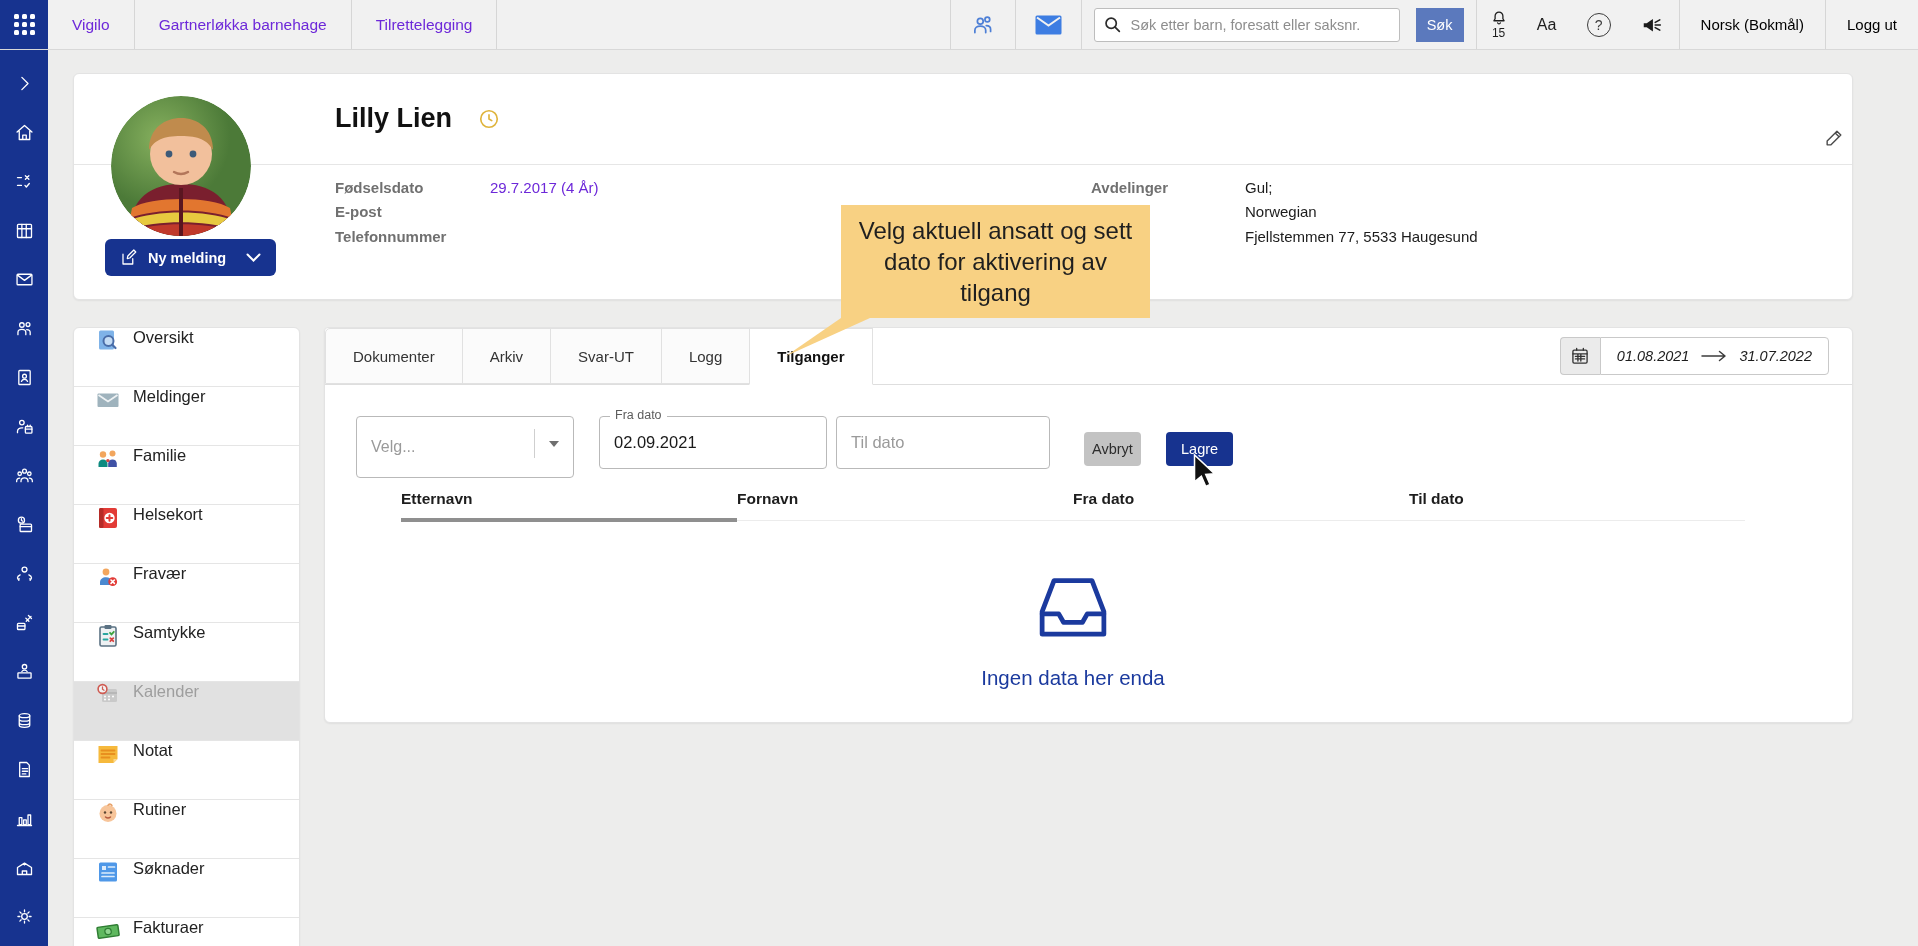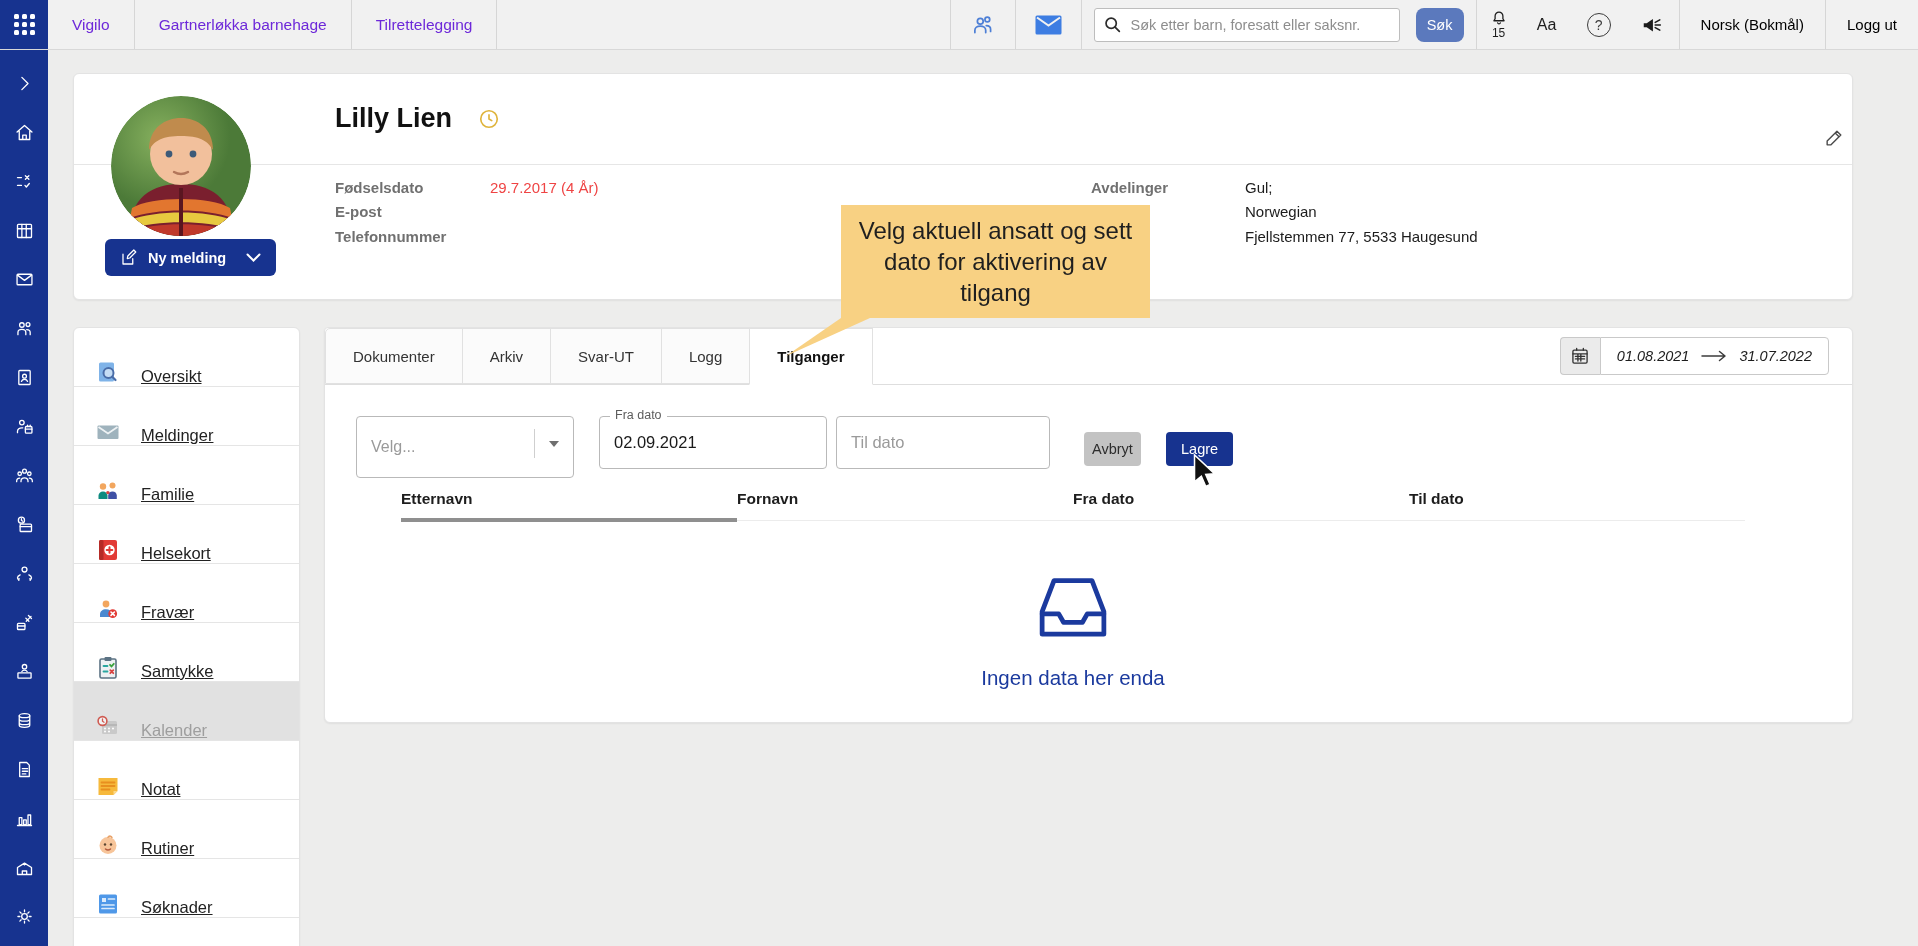--- a/index.html
+++ b/index.html
@@ -12,21 +12,21 @@
   .grid9 span{width:5px;height:5px;background:#fff;border-radius:1.5px;}
   .tb-cell{height:49px;display:flex;align-items:center;padding:0 24px;font-size:15.5px;color:#6d28d9;white-space:nowrap;}
   .tb-div{width:1px;height:49px;background:#d6d6d6;flex:0 0 auto;}
   .tb-right{margin-left:auto;display:flex;align-items:center;height:49px;}
   .tb-iconbtn{height:49px;display:flex;align-items:center;justify-content:center;padding:0 19px;cursor:pointer;}
   .searchwrap{display:flex;align-items:center;margin:0 12px;}
   .searchbox{position:relative;width:306px;height:34px;}
   .searchbox input{width:100%;height:100%;box-sizing:border-box;border:1px solid #bdbdbd;border-radius:3px;background:#fff;padding:0 10px 0 36px;font-size:14.5px;color:#333;font-family:"Liberation Sans",sans-serif;outline:none;}
   .searchbox input::placeholder{color:#8d8d8d;}
   .search-mag{position:absolute;left:9px;top:7px;}
-  .sok-btn{margin-left:16px;width:48px;height:34px;background:#5b79bd;color:#fff;border:none;border-radius:8px;font-size:14.5px;font-family:"Liberation Sans",sans-serif;cursor:pointer;}
+  .sok-btn{margin-left:16px;width:48px;height:34px;background:#5b79bd;color:#fff;border:none;border-radius:0;font-size:14.5px;font-family:"Liberation Sans",sans-serif;cursor:pointer;}
   .bell-stack{display:flex;flex-direction:column;align-items:center;justify-content:center;width:44px;height:49px;cursor:pointer;}
   .bell-count{font-size:12px;color:#1d1d1d;margin-top:-2px;}
   .aa-btn{width:52px;text-align:center;font-size:16px;color:#1d1d1d;cursor:pointer;}
   .help-btn{width:52px;display:flex;justify-content:center;cursor:pointer;}
   .help-circle{width:22px;height:22px;border:1.6px solid #3c3c3c;border-radius:50%;display:flex;align-items:center;justify-content:center;font-size:14px;color:#3c3c3c;}
   .mega-btn{width:54px;display:flex;justify-content:center;cursor:pointer;}
   .tb-text-btn{height:49px;display:flex;align-items:center;padding:0 21px;font-size:15px;color:#000000;cursor:pointer;white-space:nowrap;}
 
   
   .rail{position:absolute;top:49px;left:0;width:48px;bottom:0;background:#17338f;display:flex;flex-direction:column;align-items:center;padding-top:10px;z-index:5;}
@@ -39,31 +39,31 @@
 
   
   .profile-card{left:25px;top:24px;width:1780px;height:227px;}
   .avatar{position:absolute;left:37px;top:22px;width:140px;height:140px;border-radius:50%;overflow:hidden;z-index:2;}
   .p-name{position:absolute;left:261px;top:29px;font-size:27px;font-weight:700;color:#111;display:flex;align-items:center;gap:26px;}
   .p-divider{position:absolute;left:0;right:0;top:90px;height:1px;background:#e6e6e6;}
   .details{position:absolute;top:101px;font-size:15px;}
   .details .row{display:flex;height:24.5px;align-items:center;}
   .dl{left:261px;}
   .dl .lbl{width:155px;color:#707070;font-weight:700;}
-  .dl .val{color:#ef4444;}
+  .dl .val{color:#6d28d9;}
   .dr{left:794px;}
   .dr .lbl{width:300px;text-align:right;color:#707070;font-weight:700;}
   .dr .val{margin-left:77px;color:#1c1c1c;}
   .ny-btn{position:absolute;left:31px;top:165px;height:37px;background:#17338f;color:#fff;border:none;border-radius:6px;display:flex;align-items:center;gap:10px;padding:0 15px;font-size:14.5px;font-weight:700;font-family:"Liberation Sans",sans-serif;cursor:pointer;z-index:3;}
   .ny-btn .chev{margin-left:10px;}
   .edit-btn{position:absolute;left:1747px;top:50px;width:26px;height:26px;display:flex;align-items:center;justify-content:center;cursor:pointer;}
 
   
   .side-card{left:25px;top:278px;width:227px;height:660px;overflow:hidden;padding:0;}
-  .side-item{height:59px;display:flex;align-items:flex-end;gap:20px;padding-left:21px;border-bottom:1px solid #e5e5e5;font-size:16.5px;color:#222;cursor:pointer;box-sizing:border-box;text-decoration:underline;}
+  .side-item{height:59px;display:flex;align-items:flex-start;gap:12px;padding-left:21px;border-bottom:1px solid #e5e5e5;font-size:16.5px;color:#222;cursor:pointer;box-sizing:border-box;}
   .side-item:last-child{border-bottom:none;}
   .side-item.disabled{background:#e1e1e1;color:#9e9e9e;cursor:default;}
   .sicon{width:26px;height:26px;display:flex;align-items:center;justify-content:center;flex:0 0 auto;}
 
   
   .content-card{left:276px;top:278px;width:1529px;height:396px;border-top-left-radius:4px;}
   .tabstrip{position:absolute;top:0;left:0;right:0;height:56px;border-bottom:1px solid #dedede;display:flex;}
   .tab{display:flex;align-items:center;padding:0 27px;font-size:15px;color:#333;background:#fbfbfb;border:1px solid #e1e1e1;margin-left:-1px;box-sizing:border-box;height:56px;cursor:pointer;white-space:nowrap;}
   .tab:first-child{margin-left:0;border-top-left-radius:5px;}
   .tab.active{background:#fff;font-weight:700;color:#111;height:57px;border-bottom:1px solid #fff;position:relative;z-index:2;}

